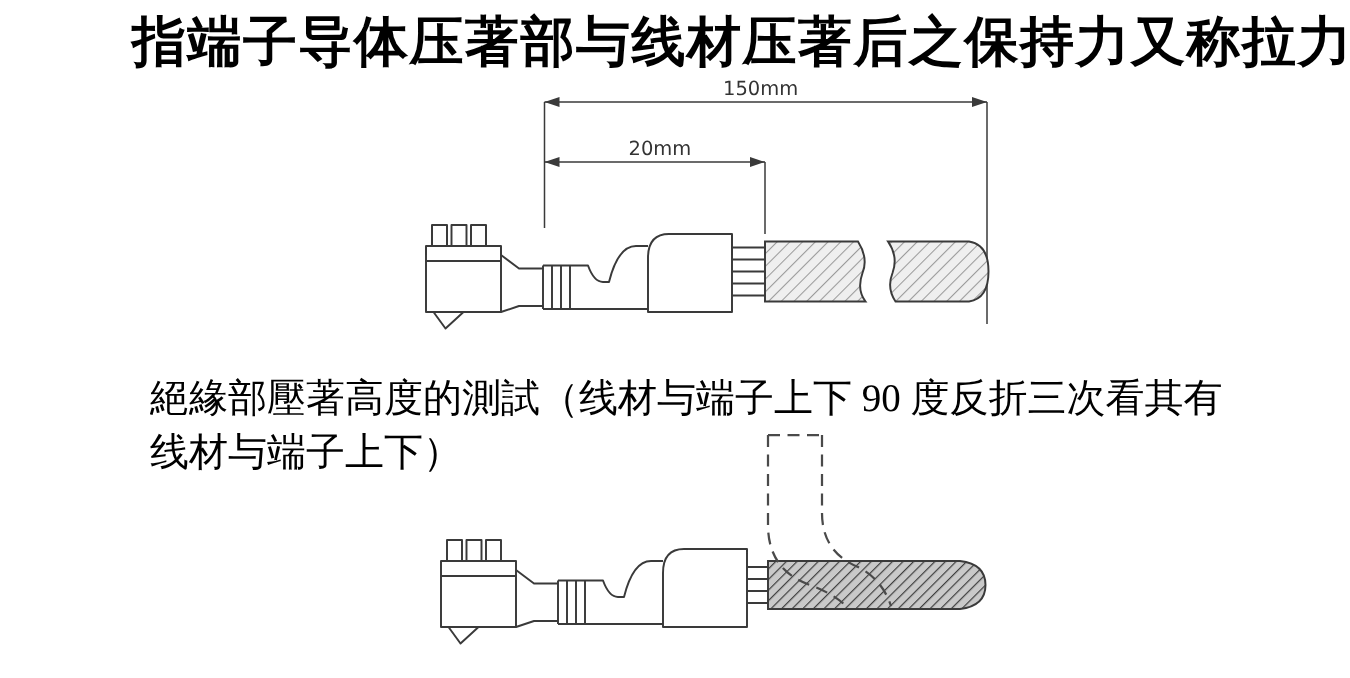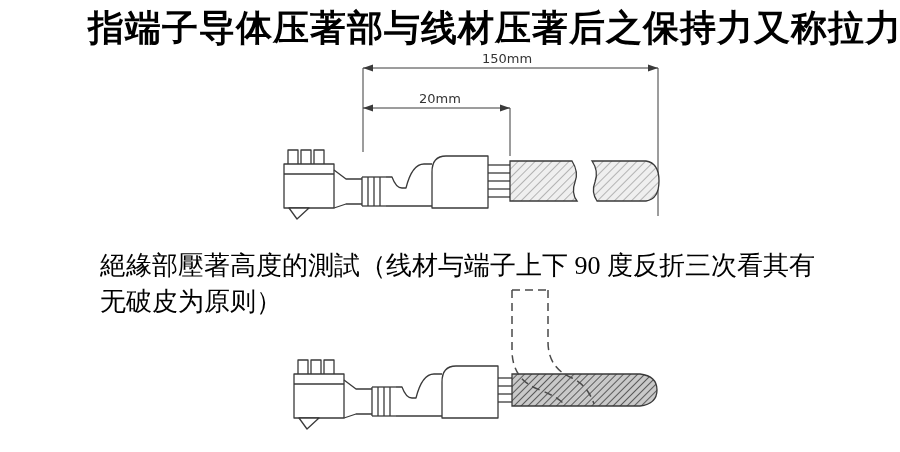--- a/index.html
+++ b/index.html
@@ -74,21 +74,21 @@
   </g>
 
   <g stroke="#3a3a3a" stroke-width="1.3">
     <path d="M510,161 L572,161 Q579,172 575,182 Q571,193 577,201 L510,201 Z" fill="url(#hatchLight)"></path>
     <path d="M592,161 L646,161 Q659,163 659,181 Q659,199 646,201 L597,201 Q591,192 595,182 Q599,171 592,161 Z" fill="url(#hatchLight)"></path>
   </g>
 </svg>
 
 <p class="para">
   <span>絕緣部壓著高度的測試（线材与端子上下 90 度反折三次看其有</span><br>
-  <span>无破皮为原则）</span>
+  <span>线材与端子上下）</span>
 </p>
 
 <svg class="svg2" width="390" height="155" viewBox="280 283 390 155">
   <defs>
     <pattern id="hatchDark" width="5" height="5" patternUnits="userSpaceOnUse" patternTransform="rotate(45)">
       <rect width="5" height="5" fill="#c9c9c9"></rect>
       <line x1="0" y1="0" x2="0" y2="5" stroke="#3f3f3f" stroke-width="1.6"></line>
     </pattern>
   </defs>
 

